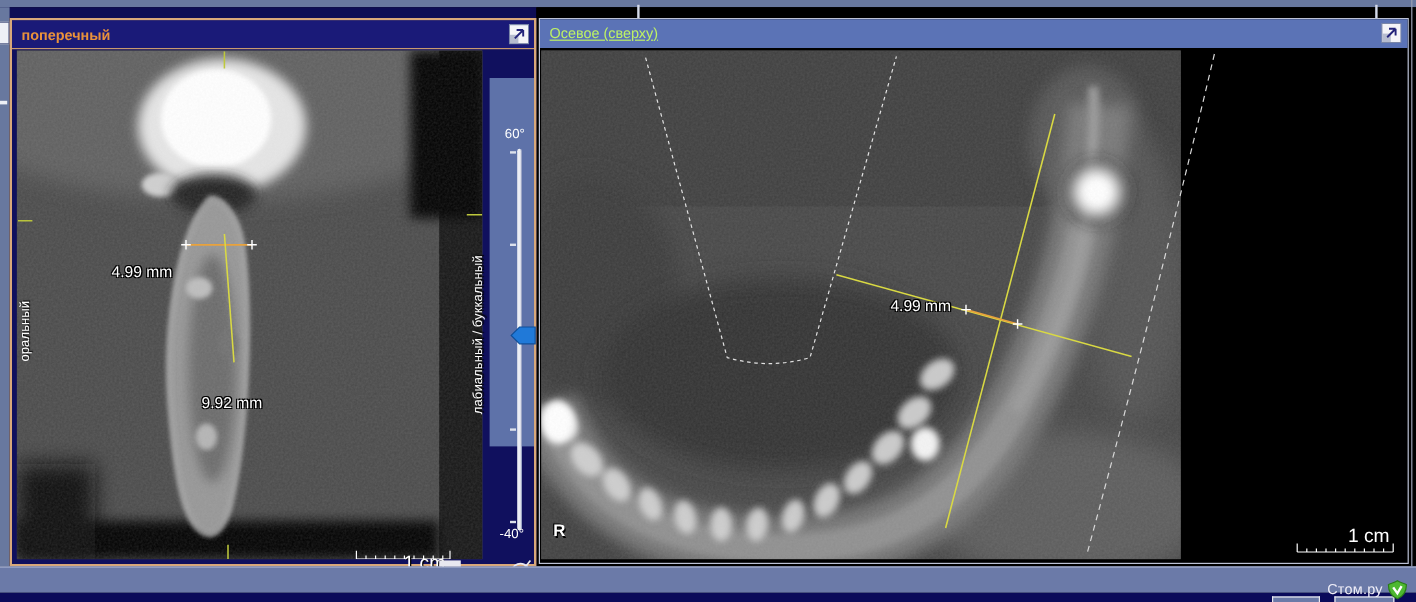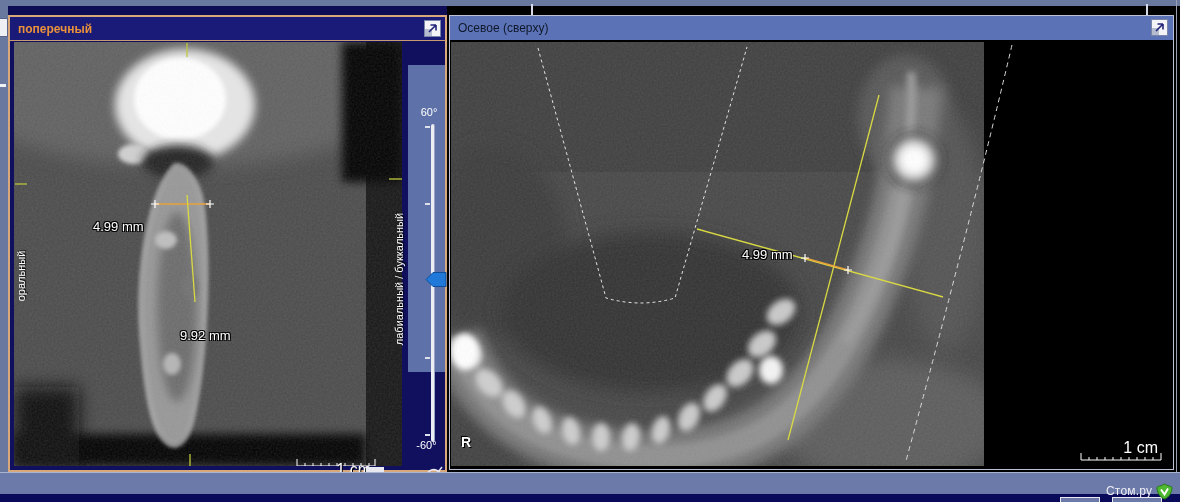--- a/index.html
+++ b/index.html
@@ -23,21 +23,21 @@
   
   #left-panel  { left:8px; top:15px; width:439px; height:457px;
                  border:2px solid #d8a87a; background:#10105e; }
   #right-panel { left:449px; top:15px; width:725px; height:455px;
                  border:1px solid #bcc2d6; background:#000; }
   .titlebar { position:absolute; left:0; top:0; right:0; height:24px; }
   #left-panel  .titlebar { background:#1a1a78; border-bottom:1px solid #c89a70; }
   #right-panel .titlebar { background:#5b73b6; }
   .title-text { position:absolute; left:8px; top:5px; font-size:12px; font-weight:bold; }
   #left-panel  .title-text { color:#ea923b; }
-  #right-panel .title-text { color:#0f172a; font-weight:normal; }
+  #right-panel .title-text { color:#bef264; font-weight:normal;text-decoration:underline; }
   .expand-btn { position:absolute; top:3px; width:17px; height:17px; cursor:pointer; }
   #left-panel  .expand-btn { right:4px; }
   #right-panel .expand-btn { right:5px; }
 
   .content { position:absolute; left:0; right:0; top:24px; bottom:0; }
 
   
   #ct-left  { left:4px; top:1px; width:388px; height:424px; background:#454545; overflow:hidden; }
   #ct-right { left:1px; top:2px; width:533px; height:424px; background:#474747; overflow:hidden; }
   .overlay-svg { position:absolute; pointer-events:none; }
@@ -143,38 +143,38 @@
         <g>
           <line x1="173" y1="153" x2="181" y2="260" stroke="#d9d943" stroke-width="1.3"></line>
         </g>
         <g>
           <path d="M283,424 H361 M283,417 V424 M361,417 V424 M291,421 V424 M299,421 V424 M307,421 V424 M315,421 V424 M323,421 V424 M331,421 V424 M339,421 V424 M347,421 V424 M355,421 V424" stroke="#fff" stroke-width="1"></path>
         </g>
       </svg>
     </div>
 
     <div class="measure-text" style="left:83px; top:178px;">4.99 mm</div>
-    <div class="measure-text" style="left:154px; top:287px;padding-left:16px;">9.92 mm</div>
+    <div class="measure-text" style="left:142px; top:287px;padding-left:16px;">9.92 mm</div>
 
     <div class="vlabel" style="left:11px; top:235px;">оральный</div>
     <div class="vlabel" style="left:389px; top:238px;">лабиальный / буккальный</div>
 
     <div class="scale-text" style="left:285px; top:420px; width:76px;">1 cm</div>
 
     <div id="angle-slider">
       <div class="angle-label" style="left:8px; top:41px; width:26px;">60°</div>
       <div id="angle-track"></div>
       <div class="angle-tick" style="top:61px;"></div>
       <div class="angle-tick" style="top:138px;"></div>
       <div class="angle-tick" style="top:292px;"></div>
       <div class="angle-tick" style="top:369px;"></div>
       <svg id="angle-thumb" viewBox="0 0 22 17">
         <polygon points="1,8.5 8,1.5 21,1.5 21,15.5 8,15.5" fill="#2079d8" stroke="#0f4f9a"></polygon>
       </svg>
-      <div class="angle-label" style="left:2px; top:374px; width:33px;">-60°</div>
+      <div class="angle-label" style="left:2px; top:374px; width:33px;">-40°</div>
       <svg class="abs" style="left:16px; top:400px;" width="21" height="23" viewBox="0 0 21 23">
         <path d="M5,18 A 7.5,7.5 0 1 1 17,14" fill="none" stroke="#e9e9f0" stroke-width="1.6"></path>
         <path d="M17,14 l-5,-0.5 M17,14 l-1,4.6" stroke="#e9e9f0" stroke-width="1.4" fill="none"></path>
         <path d="M3,21 L18,2" stroke="#e9e9f0" stroke-width="1.4"></path>
       </svg>
     </div>
   </div>
 </div>
 
 <div class="abs" id="right-panel">

